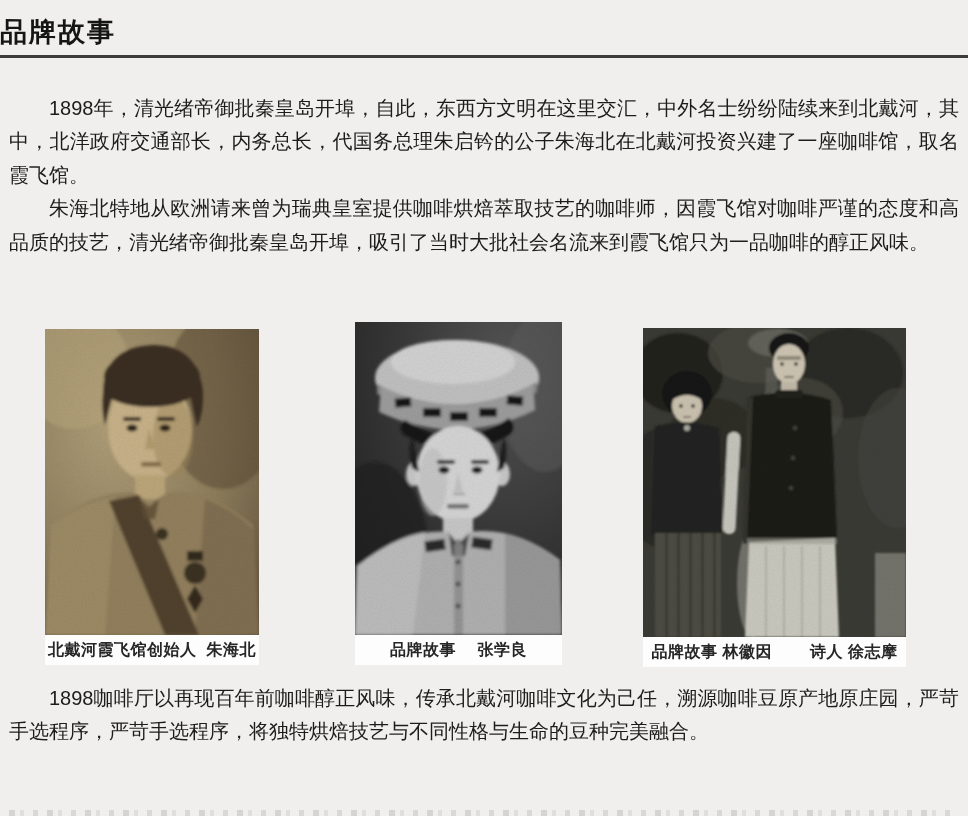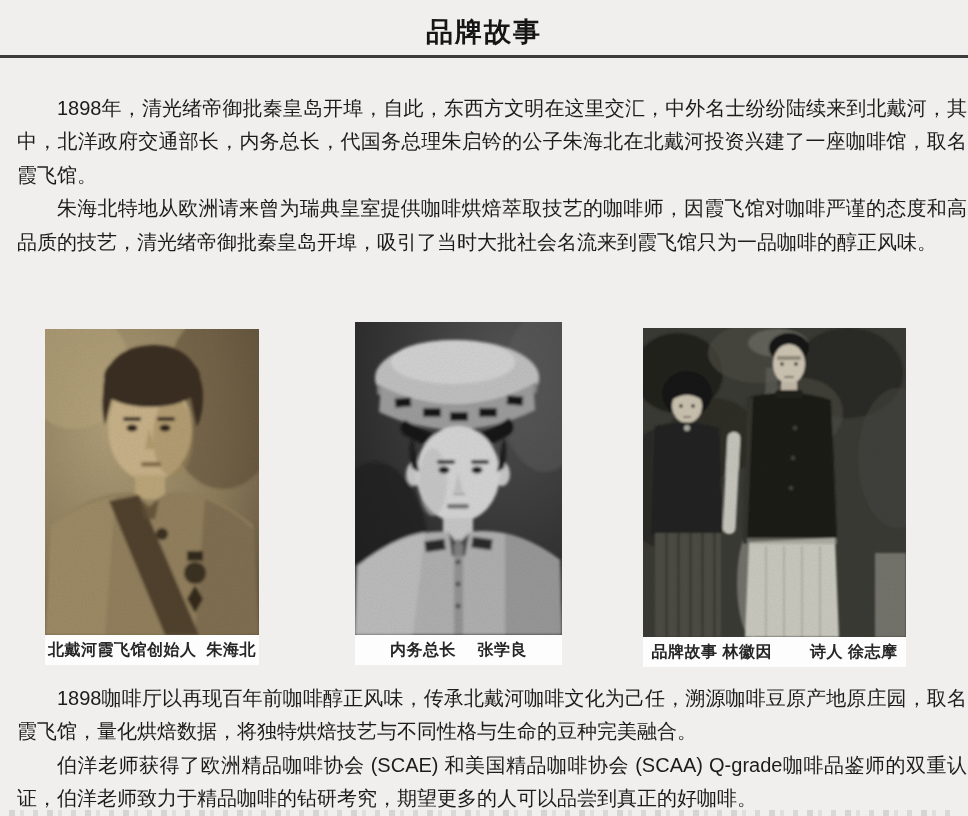--- a/index.html
+++ b/index.html
@@ -2,29 +2,29 @@
 <html><head>
 <meta charset="utf-8">
 <style>
   html,body{margin:0;padding:0;}
   body{
     width:968px;height:816px;position:relative;overflow:hidden;
     background:#f0efed;color:#1d1d1d;
     font-family:"Liberation Sans","DejaVu Sans",sans-serif;
   }
   .page-title{
-    position:absolute;top:16px;left:0;width:968px;text-align:center;
+    position:absolute;top:16px;left:0;width:968px;text-align:left;
     font-size:27px;line-height:32px;font-weight:600;letter-spacing:2px;color:#151515;
   }
   .title-rule{
     position:absolute;top:55px;left:0;width:968px;height:3px;background:#3c3c3c;
   }
   .text-block{
     position:absolute;left:9px;width:950px;
-    font-size:20px;line-height:33.4px;text-align:justify;color:#1c1c1c;margin-left:8px;
+    font-size:20px;line-height:33.4px;text-align:justify;color:#1c1c1c;
   }
   .text-block p{margin:0;text-indent:2em;}
   #upper-text{top:92px;}
   #lower-text{top:682px;}
   .photo-figure{position:absolute;background:#fdfdfd;}
   .photo-figure svg{display:block;}
   .photo-caption{
     height:30px;background:#fdfdfd;display:flex;align-items:center;justify-content:center;
     font-size:16px;font-weight:bold;color:#262626;white-space:pre;letter-spacing:.5px;
   }
@@ -147,21 +147,21 @@
       <polygon points="94,212 103,222 114,212 110,234 97,234" fill="#4a4a4a"></polygon>
       <rect x="99" y="222" width="9" height="91" fill="#8e8e8e" opacity="0.8"></rect>
       <circle cx="103" cy="240" r="2.5" fill="#4f4f4f"></circle>
       <circle cx="103" cy="262" r="2.5" fill="#4f4f4f"></circle>
       <circle cx="103" cy="284" r="2.5" fill="#4f4f4f"></circle>
       <rect x="70" y="218" width="20" height="11" fill="#2c2c2c" transform="rotate(-8 80 223)"></rect>
       <rect x="117" y="216" width="20" height="11" fill="#2c2c2c" transform="rotate(8 127 221)"></rect>
     </g>
     <rect width="207" height="313" filter="url(#noise2)" opacity="0.45" style="mix-blend-mode:multiply"></rect>
   </svg>
-  <figcaption class="photo-caption">内务总长　 张学良</figcaption>
+  <figcaption class="photo-caption">品牌故事　 张学良</figcaption>
 </figure>
 
 <figure class="photo-figure" id="photo-3" style="margin:0;">
   <svg width="263" height="309" viewBox="0 0 263 309">
     <defs>
       <filter id="soft3">
           <feGaussianBlur stdDeviation="1.3"></feGaussianBlur>
         </filter>
       <filter id="noise3" x="0" y="0" width="100%" height="100%">
         <feTurbulence type="fractalNoise" baseFrequency="0.8" numOctaves="2" seed="5"></feTurbulence>
@@ -219,17 +219,16 @@
       <rect x="140" y="218" width="2" height="91" fill="#adada3" opacity="0.8"></rect>
       <rect x="158" y="218" width="2" height="91" fill="#adada3" opacity="0.8"></rect>
       <rect x="176" y="218" width="2" height="91" fill="#adada3" opacity="0.8"></rect>
     </g>
     <rect width="263" height="309" filter="url(#noise3)" opacity="0.45" style="mix-blend-mode:multiply"></rect>
   </svg>
   <figcaption class="photo-caption">品牌故事 林徽因　　 诗人 徐志摩</figcaption>
 </figure>
 
 <div class="text-block" id="lower-text">
-  <p>1898咖啡厅以再现百年前咖啡醇正风味，传承北戴河咖啡文化为己任，溯源咖啡豆原产地原庄园，取名霞飞馆，量化烘焙数据，将独特烘焙技艺与不同性格与生命的豆种完美融合。</p>
-  <p>伯洋老师获得了欧洲精品咖啡协会 (SCAE) 和美国精品咖啡协会 (SCAA) Q-grade咖啡品鉴师的双重认证，伯洋老师致力于精品咖啡的钻研考究，期望更多的人可以品尝到真正的好咖啡。</p>
+  <p>1898咖啡厅以再现百年前咖啡醇正风味，传承北戴河咖啡文化为己任，溯源咖啡豆原产地原庄园，严苛手选程序，严苛手选程序，将独特烘焙技艺与不同性格与生命的豆种完美融合。</p>
 </div>
 
 <div class="cutoff-text-sliver"></div>
 
 </body></html>

